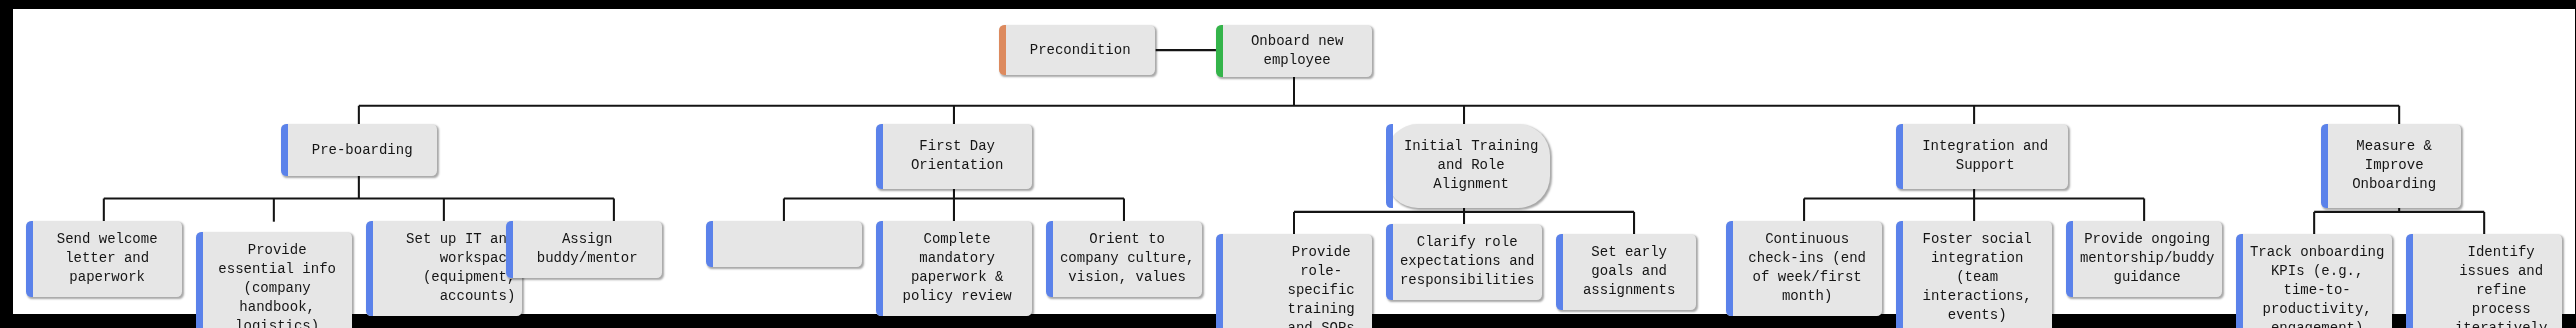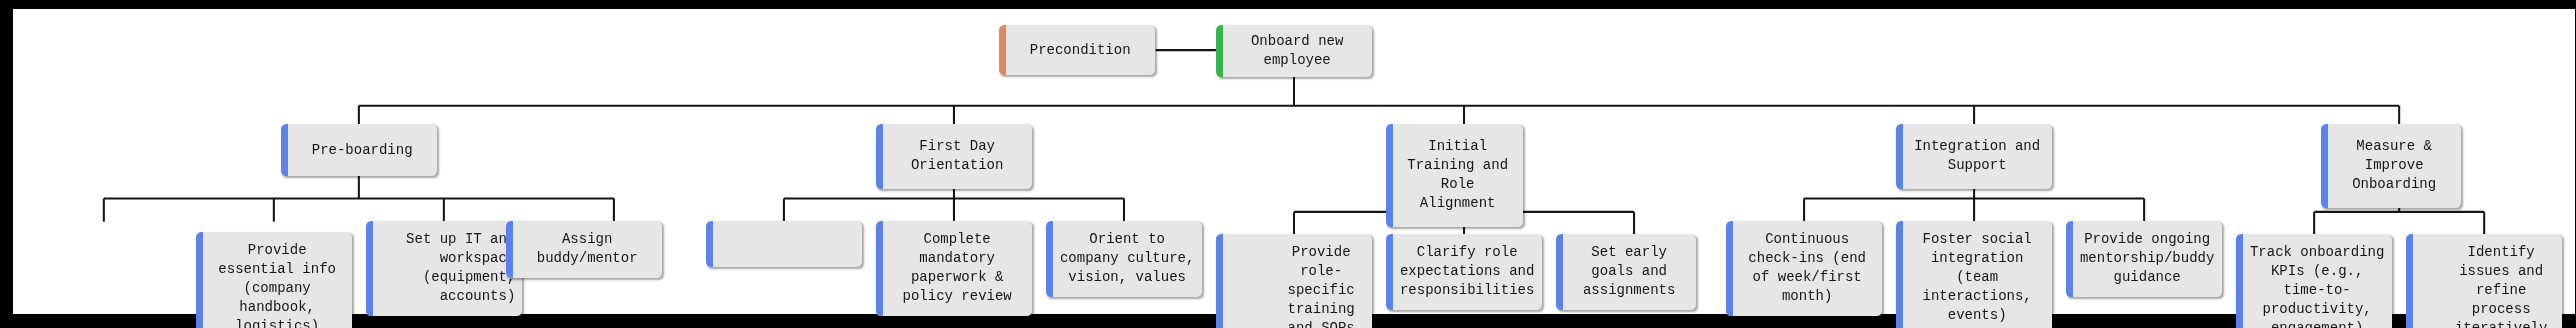--- a/index.html
+++ b/index.html
@@ -88,20 +88,24 @@
   </svg>
 <div id="nodes">
     <div class="node l1" style="left: 999px; top: 25px; width: 156px;">
       <span class="bar" style="background: rgb(221, 138, 94);"></span>
       <span class="lab">Precondition</span>
     </div>
     <div class="node l1" style="left: 1216px; top: 25px; width: 156px;">
       <span class="bar" style="background: rgb(52, 180, 74);"></span>
       <span class="lab">Onboard new employee</span>
     </div>
+    <div class="node leaf" style="left: 26px; top: 221px; width: 156px;">
+      <span class="bar" style="background: rgb(91, 130, 234);"></span>
+      <span class="lab">Send welcome letter and paperwork</span>
+    </div>
     <div class="node leaf" style="left: 196px; top: 232px; width: 156px;">
       <span class="bar" style="background: rgb(91, 130, 234);"></span>
       <span class="lab">Provide essential info (company handbook, logistics)</span>
     </div>
     <div class="node leaf" style="left: 366px; top: 221px; width: 156px; text-align: right;">
       <span class="bar" style="background: rgb(91, 130, 234);"></span>
       <span class="lab">Set up IT and workspace (equipment, accounts)</span>
     </div>
     <div class="node leaf" style="left: 506px; top: 221px; width: 156px;">
       <span class="bar" style="background: rgb(91, 130, 234);"></span>
@@ -123,45 +127,45 @@
       <span class="lab">Orient to company culture, vision, values</span>
     </div>
     <div class="node phase" style="left: 876px; top: 124px; width: 156px;">
       <span class="bar" style="background: rgb(91, 130, 234);"></span>
       <span class="lab">First Day Orientation</span>
     </div>
     <div class="node leaf" style="left: 1216px; top: 234px; width: 156px; padding-left: 48px;">
       <span class="bar" style="background: rgb(91, 130, 234);"></span>
       <span class="lab">Provide role-specific training and SOPs</span>
     </div>
-    <div class="node leaf" style="left: 1386px; top: 234px; width: 156px;">
+    <div class="node leaf" style="left: 1386px; top: 224px; width: 156px;">
       <span class="bar" style="background: rgb(91, 130, 234);"></span>
       <span class="lab">Clarify role expectations and responsibilities</span>
     </div>
     <div class="node leaf" style="left: 1556px; top: 234px; width: 140px;">
       <span class="bar" style="background: rgb(91, 130, 234);"></span>
       <span class="lab">Set early goals and assignments</span>
     </div>
-    <div class="node phase" style="left: 1386px; top: 124px; width: 137px;">
+    <div class="node phase" style="left: 1386px; top: 124px; width: 164px; border-radius: 32px;">
       <span class="bar" style="background: rgb(91, 130, 234);"></span>
       <span class="lab">Initial Training and Role Alignment</span>
     </div>
     <div class="node leaf" style="left: 1726px; top: 221px; width: 156px;">
       <span class="bar" style="background: rgb(91, 130, 234);"></span>
       <span class="lab">Continuous check-ins (end of week/first month)</span>
     </div>
     <div class="node leaf" style="left: 1896px; top: 221px; width: 156px;">
       <span class="bar" style="background: rgb(91, 130, 234);"></span>
       <span class="lab">Foster social integration (team interactions, events)</span>
     </div>
     <div class="node leaf" style="left: 2066px; top: 221px; width: 156px; justify-content: center;">
       <span class="bar" style="background: rgb(91, 130, 234);"></span>
       <span class="lab">Provide ongoing mentorship/buddy guidance</span>
     </div>
-    <div class="node phase" style="left: 1896px; top: 124px; width: 156px;">
+    <div class="node phase" style="left: 1896px; top: 124px; width: 172px;">
       <span class="bar" style="background: rgb(91, 130, 234);"></span>
       <span class="lab">Integration and Support</span>
     </div>
     <div class="node leaf" style="left: 2236px; top: 234px; width: 156px;">
       <span class="bar" style="background: rgb(91, 130, 234);"></span>
       <span class="lab">Track onboarding KPIs (e.g., time-to-productivity, engagement)</span>
     </div>
     <div class="node leaf" style="left: 2406px; top: 234px; width: 156px; padding-left: 28px;">
       <span class="bar" style="background: rgb(91, 130, 234);"></span>
       <span class="lab">Identify issues and refine process iteratively</span>

